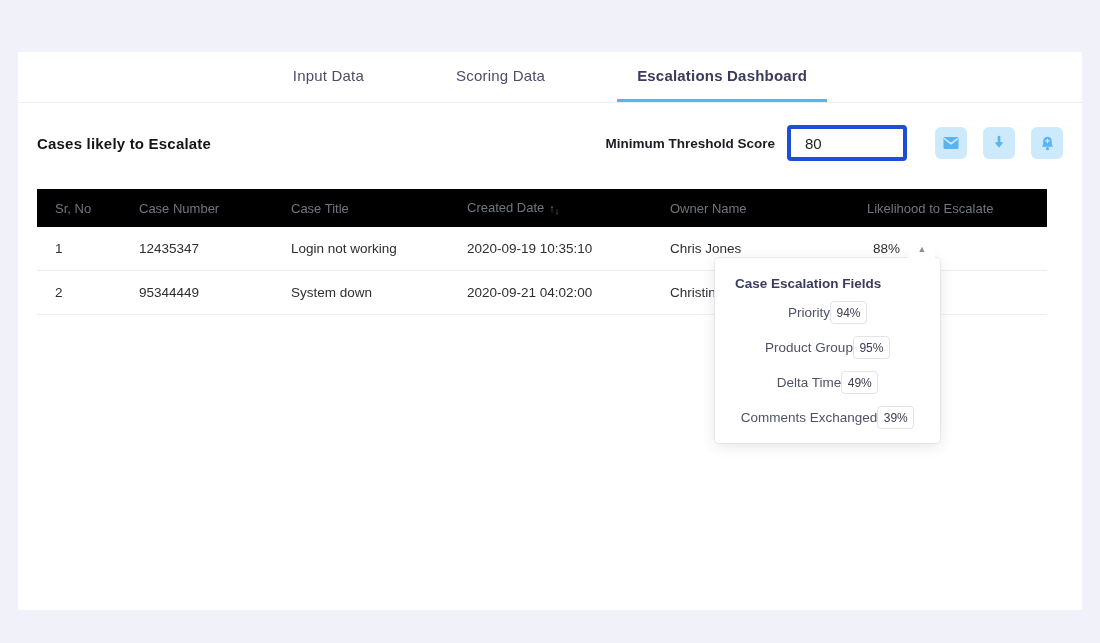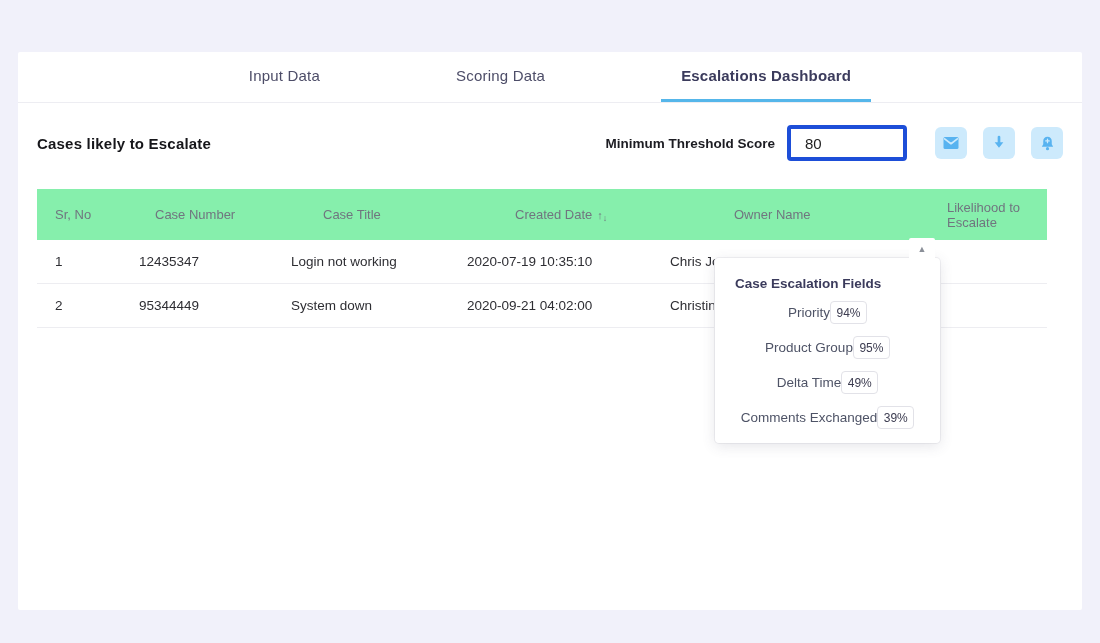--- a/index.html
+++ b/index.html
@@ -13,21 +13,21 @@
     position:relative;
     width:1064px; height:558px;
     background:#ffffff;
     border-radius:2px;
   }
   
   .tabbar {
     height:51px;
     border-bottom:1px solid #ededf2;
     display:flex; justify-content:center; align-items:stretch;
-    gap:96px;
+    gap:52px;
   }
   .tab {
     display:flex; align-items:center;
     padding:0 20px;
     font-size:15px; color:#4d4d68;
     cursor:pointer;
     border-bottom:3px solid transparent;
     letter-spacing:.2px;
   }
   .tab.active {
@@ -57,22 +57,22 @@
   }
   
   .table { margin:6px 19px 0; width:1010px; font-size:13.5px; }
   .tr {
     display:grid;
     grid-template-columns:84px 152px 176px 203px 197px 1fr;
     align-items:center;
     padding-left:18px;
   }
   .thead {
-    background:#86efac; height:51px;
-    color:#70757f; font-size:13px;gap:16px;
+    background:#000000; height:38px;
+    color:#70757f; font-size:13px;
   }
   .trow {
     height:44px; background:#fff; color:#2e2e33;
     border-bottom:1px solid #ededf1;
   }
   .sort-icons { color:#70757f; margin-left:5px; font-size:11px; }
   .sort-down { font-size:9px; vertical-align:-2px; }
   .cell-likelihood { display:flex; align-items:center; }
   .pct { margin-left:6px; }
   
@@ -160,21 +160,21 @@
         <span>Created Date</span><span class="sort-icons"><span>↑</span><span class="sort-down">↓</span></span>
       </div>
       <div>Owner Name</div>
       <div>Likelihood to Escalate</div>
     </div>
 
     <div class="tr trow">
       <div>1</div>
       <div>12435347</div>
       <div>Login not working</div>
-      <div>2020-07-19 10:35:10</div>
+      <div>2020-09-19 10:35:10</div>
       <div>Chris Jones</div>
       <div class="cell-likelihood">
         <span class="pct">88%</span>
       </div>
     </div>
 
     <div class="tr trow">
       <div>2</div>
       <div>95344449</div>
       <div>System down</div>

